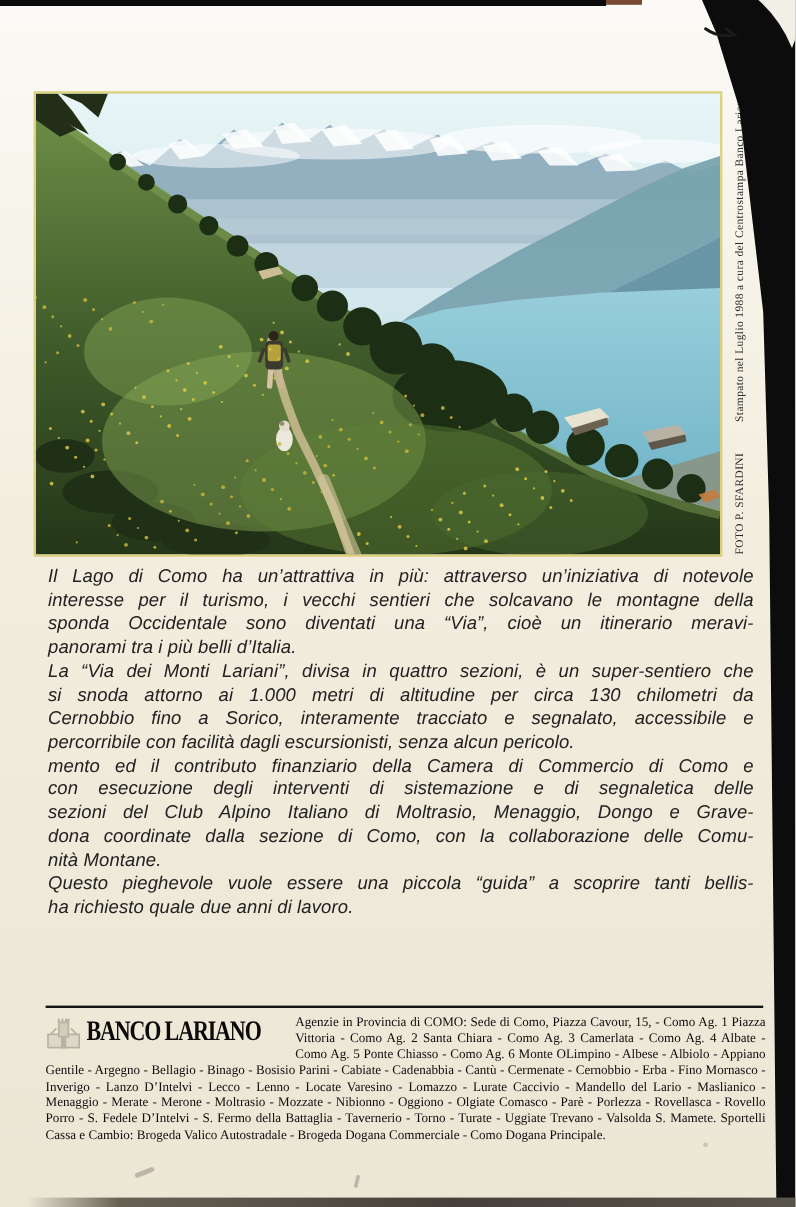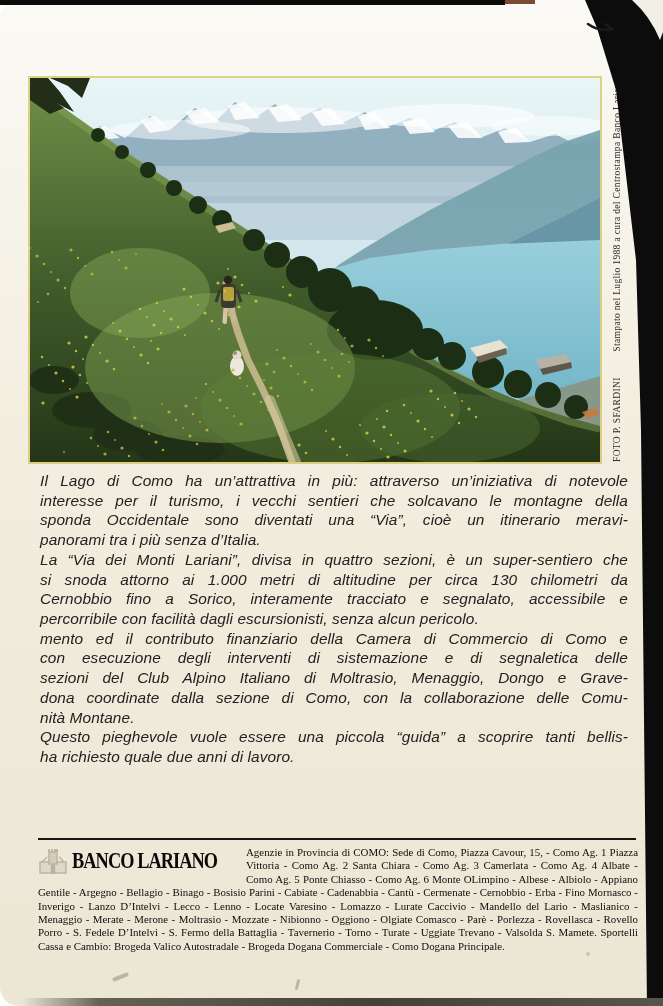--- a/index.html
+++ b/index.html
@@ -1,18 +1,18 @@
 <!DOCTYPE html>
 <html><head>
 <meta charset="utf-8">
 <style>
   html,body{margin:0;padding:0;}
   body{width:663px;height:1006px;overflow:hidden;font-family:"Liberation Sans",sans-serif;}
   .page{position:relative;width:663px;height:1006px;
-        background:linear-gradient(180deg,#fbfaf6 0%,#f7f4ea 18%,#f2edde 45%,#efe9d9 75%,#ece6d5 100%);border-radius:19px;}
+        background:linear-gradient(180deg,#fbfaf6 0%,#f7f4ea 18%,#f2edde 45%,#efe9d9 75%,#ece6d5 100%);}
   
   .top-strip{position:absolute;left:0;top:0;width:505px;height:4.5px;background:#0b0b0b;}
   .top-strip-stain{position:absolute;left:505px;top:0;width:30px;height:4px;background:#7a4a33;}
   .edge-svg{position:absolute;left:0;top:0;width:663px;height:1006px;pointer-events:none;}
   .bottom-strip{position:absolute;left:22px;top:998px;width:641px;height:8px;
         background:linear-gradient(to right,rgba(70,64,52,0),rgba(70,64,52,.8) 12%,#45413a 55%,#59544c);}
   .smudge{position:absolute;background:#8d867a;opacity:.5;border-radius:3px;}
   .smudge1{left:112px;top:975px;width:17px;height:4px;transform:rotate(-22deg);}
   .smudge2{left:296px;top:979px;width:3px;height:11px;transform:rotate(14deg);}
   .smudge3{left:586px;top:952px;width:4px;height:4px;opacity:.35;}
@@ -336,21 +336,21 @@
 
   <div class="vertical-caption">
     <span>FOTO P. SFARDINI</span>
     <span>Stampato nel Luglio 1988 a cura del Centrostampa Banco Lariano</span>
   </div>
 
   <div id="body-text">
       <div class="line">Il Lago di Como ha un’attrattiva in più: attraverso un’iniziativa di notevole</div>
       <div class="line">interesse per il turismo, i vecchi sentieri che solcavano le montagne della</div>
       <div class="line">sponda Occidentale sono diventati una “Via”, cioè un itinerario meravi-</div>
-      <div class="line para-end">panorami tra i più senza d’Italia.</div>
+      <div class="line para-end">panorami tra i più belli d’Italia.</div>
       <div class="line">La “Via dei Monti Lariani”, divisa in quattro sezioni, è un super-sentiero che</div>
       <div class="line">si snoda attorno ai 1.000 metri di altitudine per circa 130 chilometri da</div>
       <div class="line">Cernobbio fino a Sorico, interamente tracciato e segnalato, accessibile e</div>
       <div class="line para-end">percorribile con facilità dagli escursionisti, senza alcun pericolo.</div>
       <div class="line">mento ed il contributo finanziario della Camera di Commercio di Como e</div>
       <div class="line">con esecuzione degli interventi di sistemazione e di segnaletica delle</div>
       <div class="line">sezioni del Club Alpino Italiano di Moltrasio, Menaggio, Dongo e Grave-</div>
       <div class="line">dona coordinate dalla sezione di Como, con la collaborazione delle Comu-</div>
       <div class="line para-end">nità Montane.</div>
       <div class="line">Questo pieghevole vuole essere una piccola “guida” a scoprire tanti bellis-</div>

